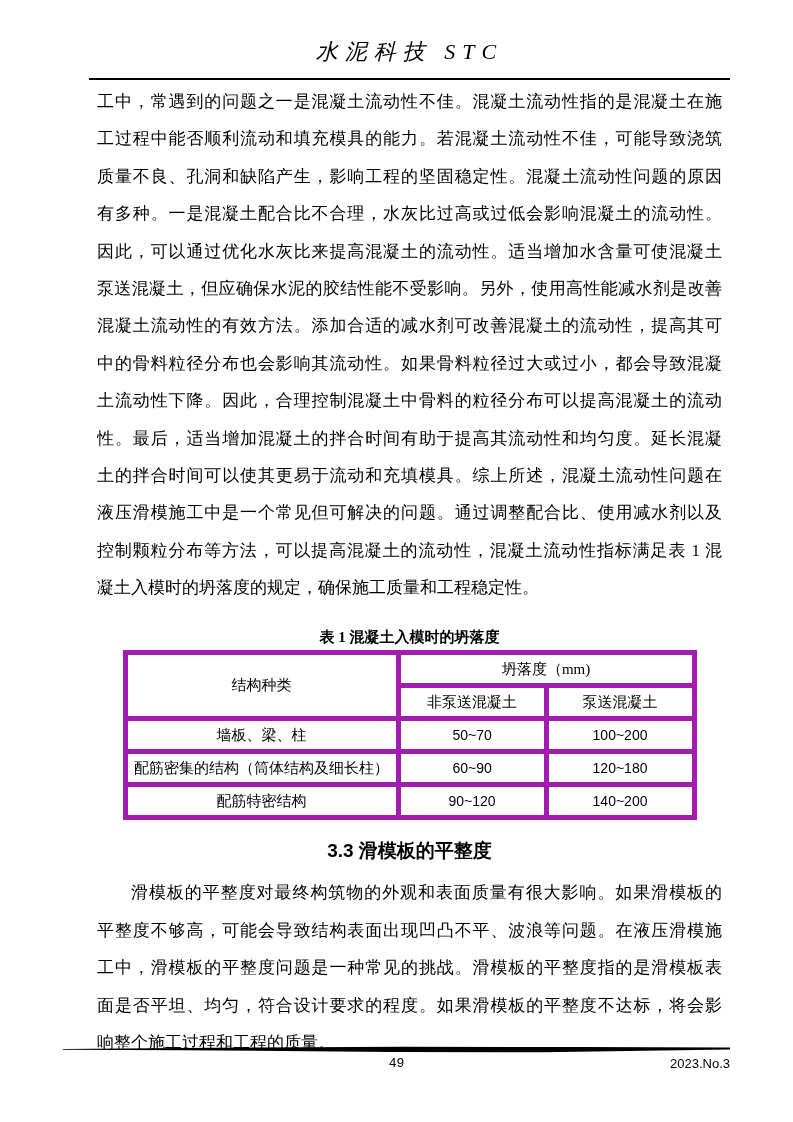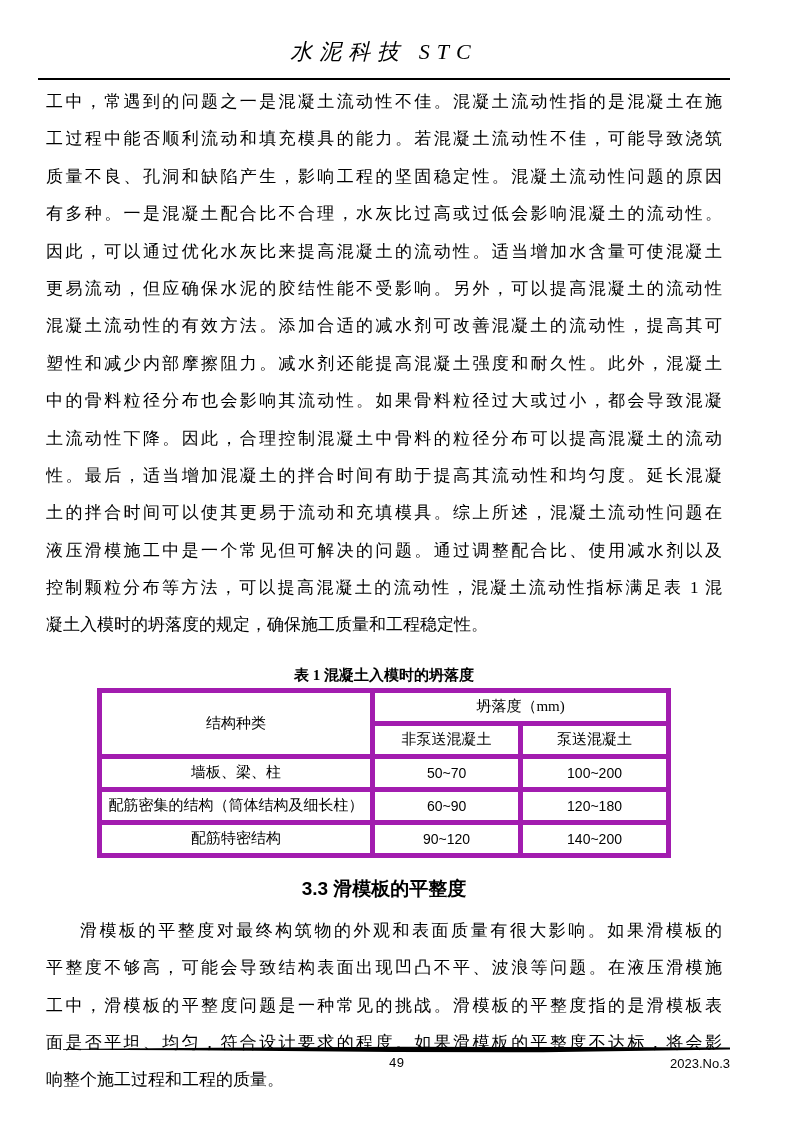--- a/index.html
+++ b/index.html
@@ -4,21 +4,21 @@
 <style>
   html, body { margin: 0; padding: 0; background: #ffffff; }
   .page {
     position: relative;
     width: 793px;
     height: 1122px;
     background: #ffffff;
     color: #000000;
     font-family: "Liberation Serif", serif;
     box-sizing: border-box;
-    padding: 34px 63px 0 38px;
+    padding: 34px 63px 0 89px;
     overflow: hidden;
     border-radius: 26px;
   }
   .journal-title {
     text-align: center;
     font-size: 22px;
     letter-spacing: 7px;
     font-style: italic;
     font-weight: 500;
     height: 36px;
@@ -107,23 +107,22 @@
 
   <div class="journal-title">水泥科技 STC</div>
   <div class="header-rule"></div>
 
   <div class="para para-1">
     <div class="bodyline">工中，常遇到的问题之一是混凝土流动性不佳。混凝土流动性指的是混凝土在施</div>
     <div class="bodyline">工过程中能否顺利流动和填充模具的能力。若混凝土流动性不佳，可能导致浇筑</div>
     <div class="bodyline">质量不良、孔洞和缺陷产生，影响工程的坚固稳定性。混凝土流动性问题的原因</div>
     <div class="bodyline">有多种。一是混凝土配合比不合理，水灰比过高或过低会影响混凝土的流动性。</div>
     <div class="bodyline">因此，可以通过优化水灰比来提高混凝土的流动性。适当增加水含量可使混凝土</div>
-    <div class="bodyline">更易流动，但应确保水泥的胶结性能不受影响。另外，可以提高混凝土的流动性</div>
+    <div class="bodyline">泵送混凝土，但应确保水泥的胶结性能不受影响。另外，使用高性能减水剂是改善</div>
     <div class="bodyline">混凝土流动性的有效方法。添加合适的减水剂可改善混凝土的流动性，提高其可</div>
-    <div class="bodyline">塑性和减少内部摩擦阻力。减水剂还能提高混凝土强度和耐久性。此外，混凝土</div>
     <div class="bodyline">中的骨料粒径分布也会影响其流动性。如果骨料粒径过大或过小，都会导致混凝</div>
     <div class="bodyline">土流动性下降。因此，合理控制混凝土中骨料的粒径分布可以提高混凝土的流动</div>
     <div class="bodyline">性。最后，适当增加混凝土的拌合时间有助于提高其流动性和均匀度。延长混凝</div>
     <div class="bodyline">土的拌合时间可以使其更易于流动和充填模具。综上所述，混凝土流动性问题在</div>
     <div class="bodyline">液压滑模施工中是一个常见但可解决的问题。通过调整配合比、使用减水剂以及</div>
     <div class="bodyline">控制颗粒分布等方法，可以提高混凝土的流动性，混凝土流动性指标满足表 1 混</div>
     <div class="bodyline lastline">凝土入模时的坍落度的规定，确保施工质量和工程稳定性。</div>
   </div>
 
   <div class="table-caption">表 1  混凝土入模时的坍落度</div>

